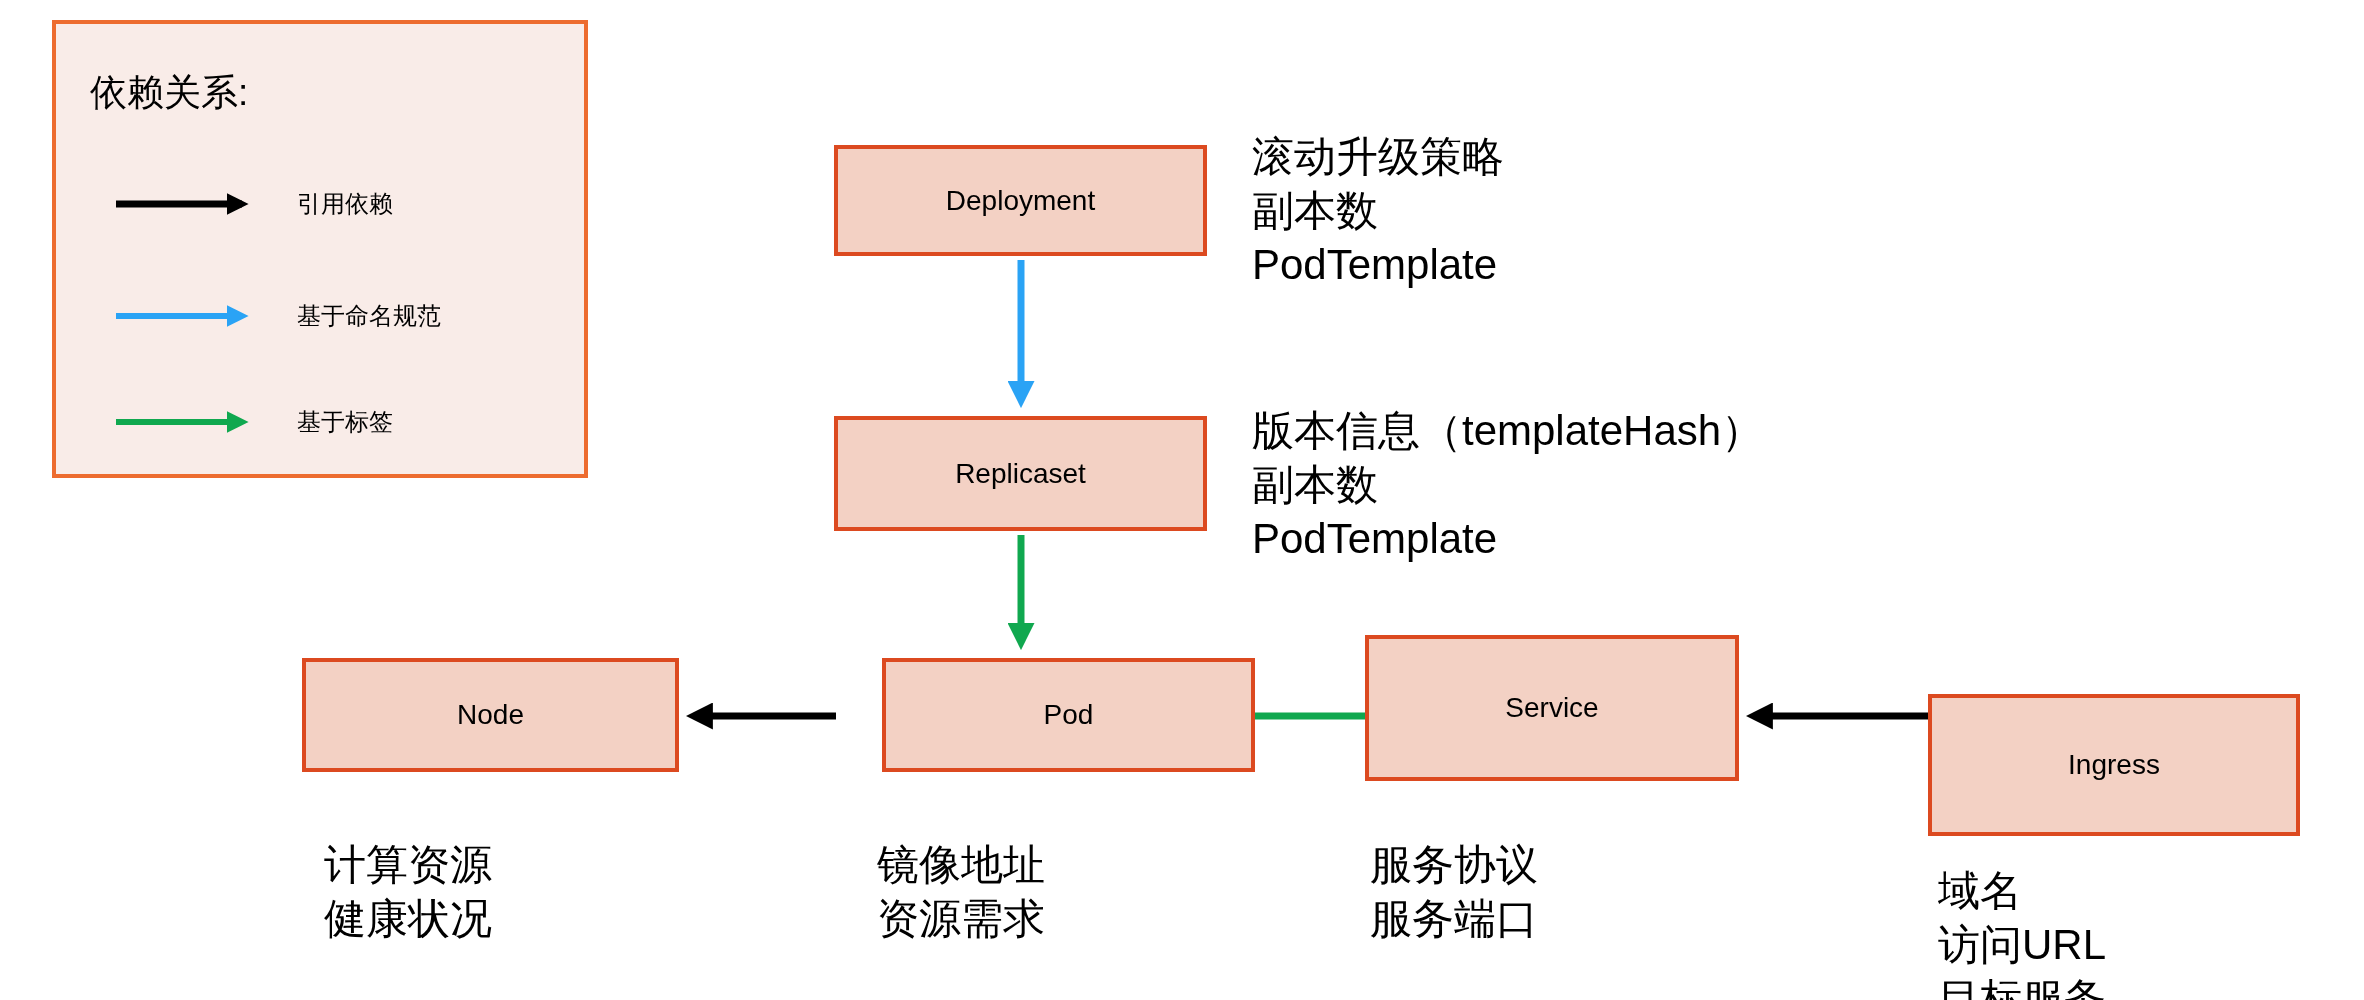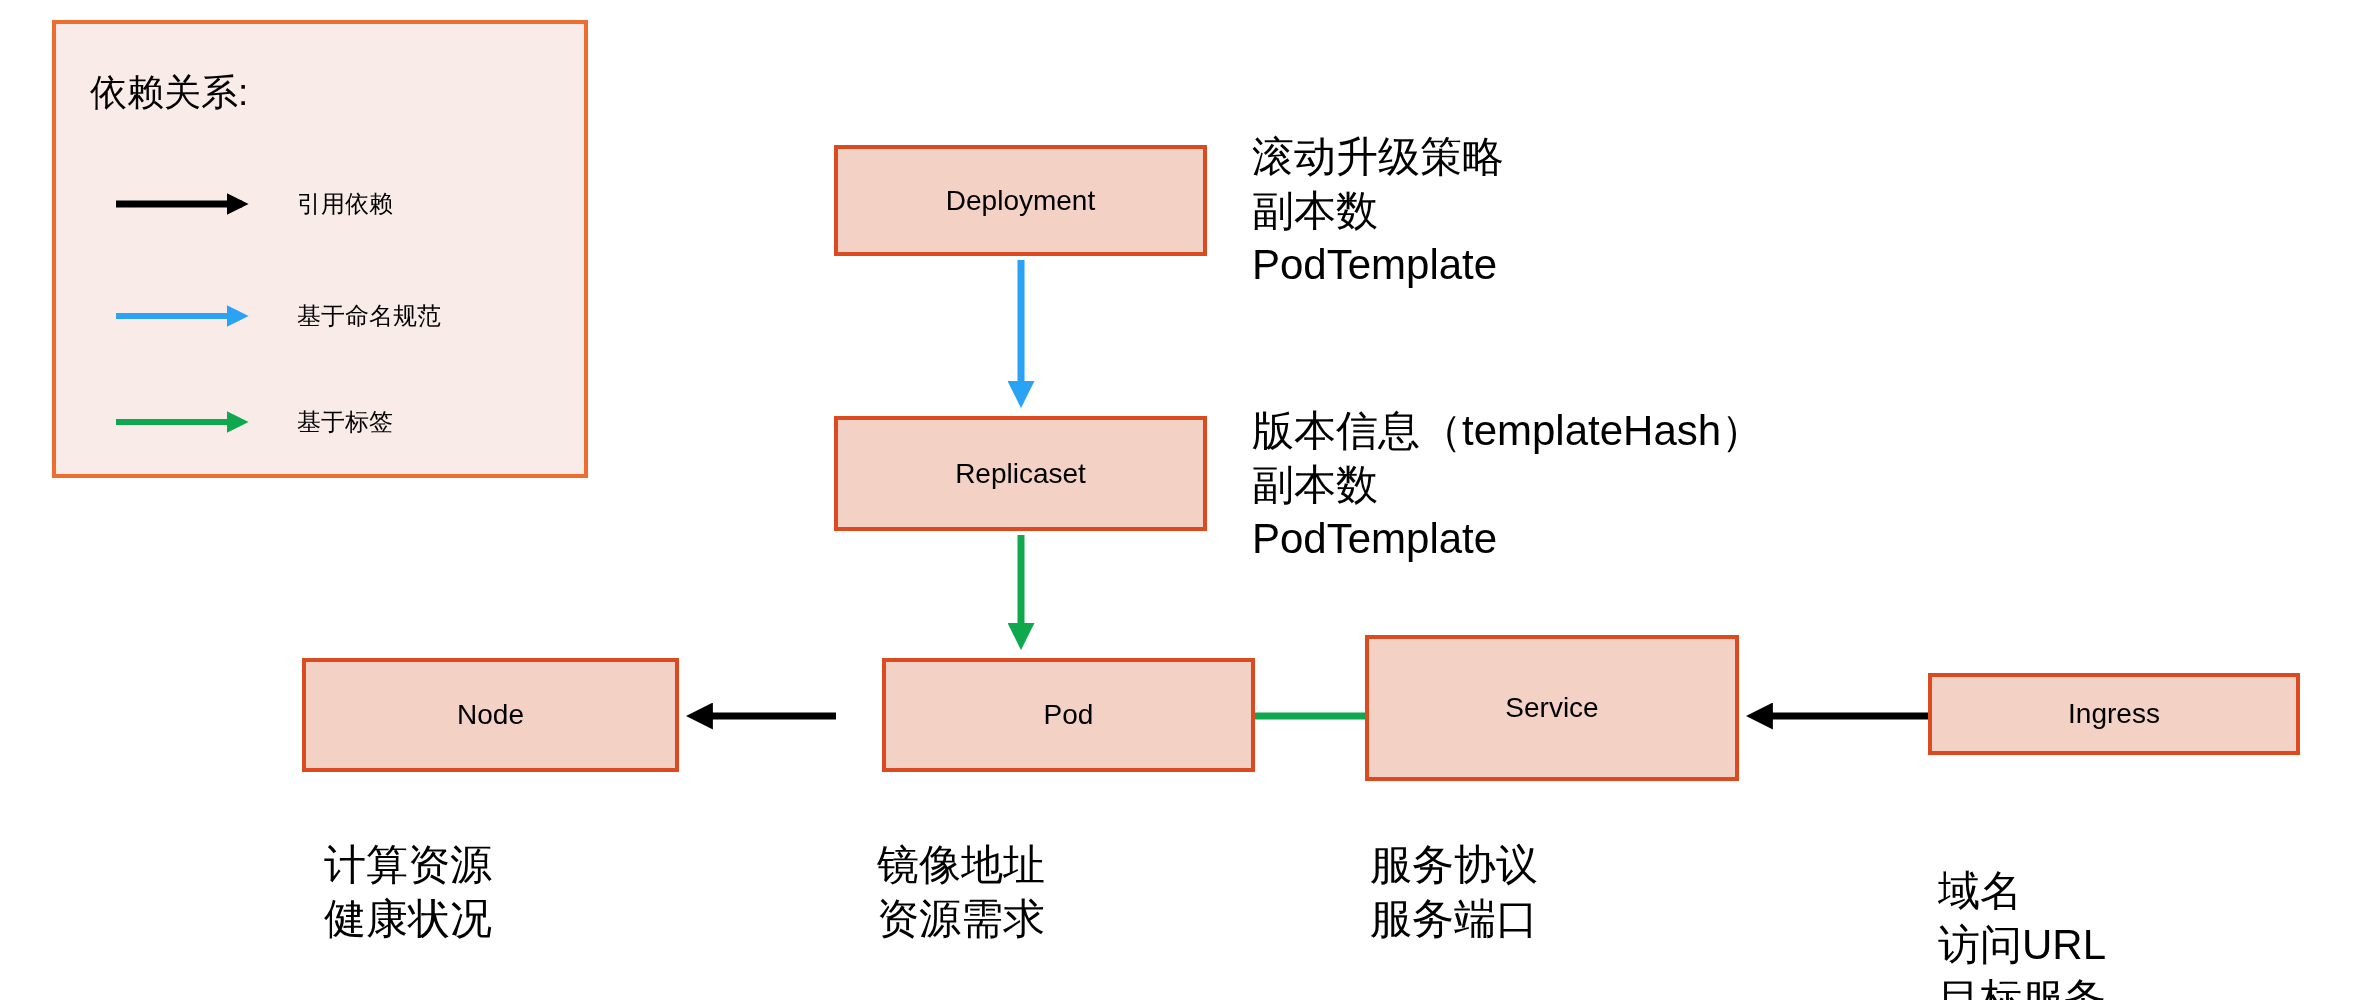--- a/index.html
+++ b/index.html
@@ -40,21 +40,21 @@
     justify-content: center;
     font-size: 28px;
     color: var(--text);
     white-space: nowrap;
   }
   .box-deployment { left: 834px;  top: 145px; width: 373px; height: 111px; }
   .box-replicaset { left: 834px;  top: 416px; width: 373px; height: 115px; }
   .box-node       { left: 302px;  top: 658px; width: 377px; height: 114px; }
   .box-pod        { left: 834px;  top: 658px; width: 373px; height: 114px; margin-left: 48px; }
   .box-service    { left: 1365px; top: 635px; width: 374px; height: 146px; }
-  .box-ingress    { left: 1928px; top: 673px; width: 372px; height: 82px; }
+  .box-ingress    { left: 1928px; top: 694px; width: 372px; height: 142px; }
 
   
   .annotation {
     position: absolute;
     font-size: 42px;
     line-height: 54px;
     color: var(--text);
     white-space: nowrap;
   }
   .ann-deployment { left: 1252px; top: 130px; }

